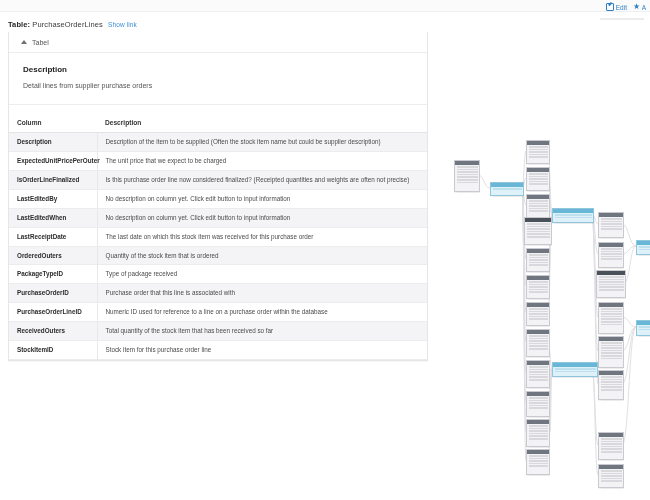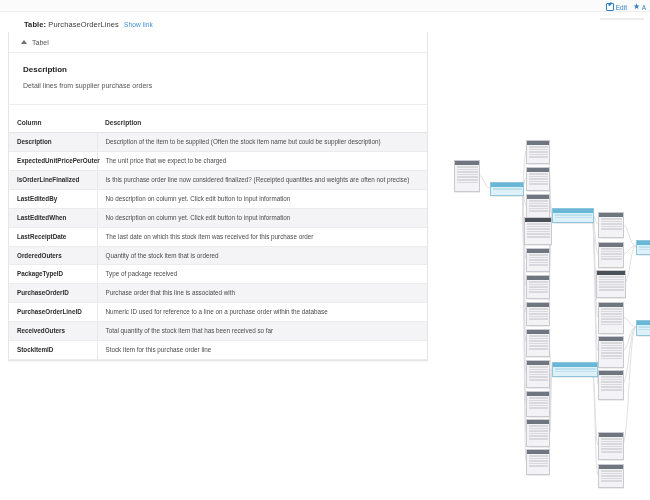--- a/index.html
+++ b/index.html
@@ -14,21 +14,21 @@
   .topstrip{position:absolute;left:0;top:0;width:650px;height:11px;background:#fbfbfc;border-bottom:1px solid #f0f0f2;}
   .topactions{position:absolute;right:4px;top:3px;display:flex;align-items:center;gap:6px;font-size:6.5px;color:#2f7fc1;}
   .topactions .act{display:flex;align-items:center;gap:1.5px;cursor:pointer;white-space:nowrap;}
   .topactions .glyph{display:inline-block;line-height:1;}
   .pencil{width:6px;height:6px;border:0.8px solid #2f7fc1;border-radius:1px;position:relative;}
   .pencil:after{content:"";position:absolute;left:1px;top:-1.4px;width:4.4px;height:1.6px;background:#2f7fc1;transform:rotate(-45deg);}
   .star{color:#2f7fc1;font-size:8px;line-height:1;}
 
   
   .titlebar{position:absolute;left:8px;top:20px;font-size:7.5px;letter-spacing:.1px;}
-  .titlebar .lbl{font-weight:bold;color:#262626;margin-left:16px;}
+  .titlebar .lbl{font-weight:bold;color:#262626;}
   .titlebar .tname{color:#3b3b3b;}
   .titlebar .showlink{color:#3b8fd4;font-size:6.5px;margin-left:3px;cursor:pointer;}
 
   
   .card{position:absolute;left:8px;top:32px;width:418px;background:#ffffff;border:1px solid #e6e6e8;border-top:none;box-shadow:0 1px 1px rgba(0,0,0,.03);}
   .card-header{height:20px;display:flex;align-items:center;gap:5px;padding:0 12px;border-bottom:1px solid #ececee;background:#ffffff;cursor:pointer;}
   .tri{width:0;height:0;border-left:3.2px solid transparent;border-right:3.2px solid transparent;border-bottom:4.6px solid #6f6f74;}
   .card-header .ttl{font-size:7px;color:#555;}
 
   .section{padding:12px 14px 14px 14px;}

